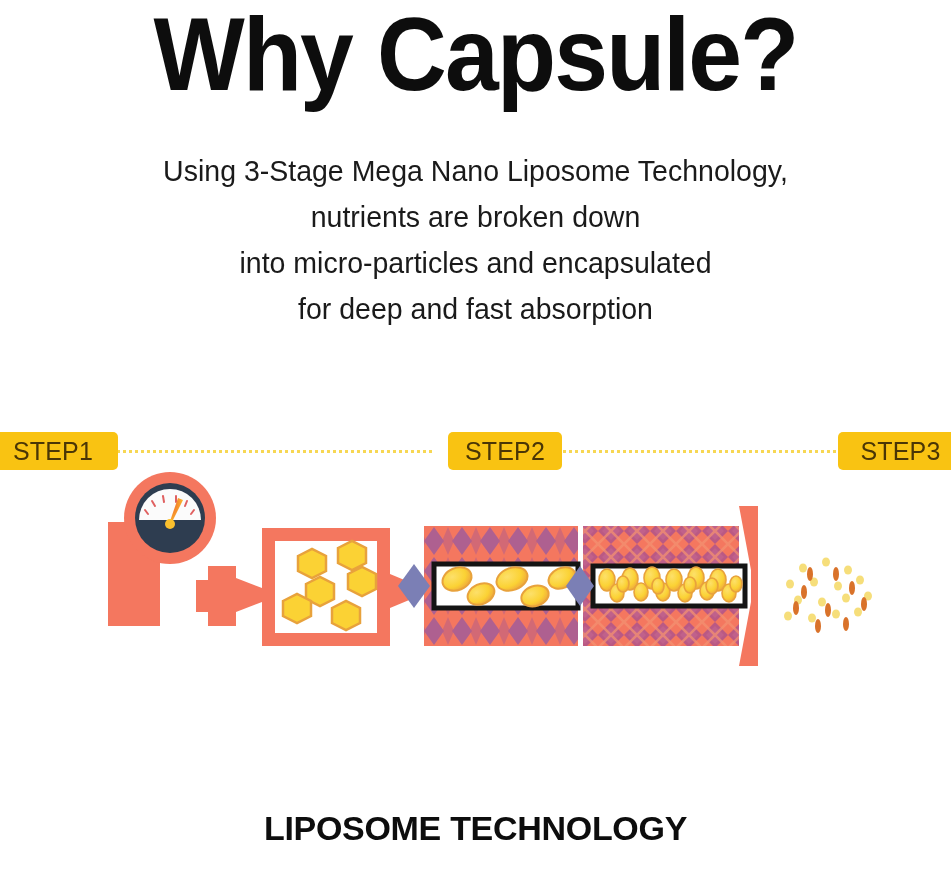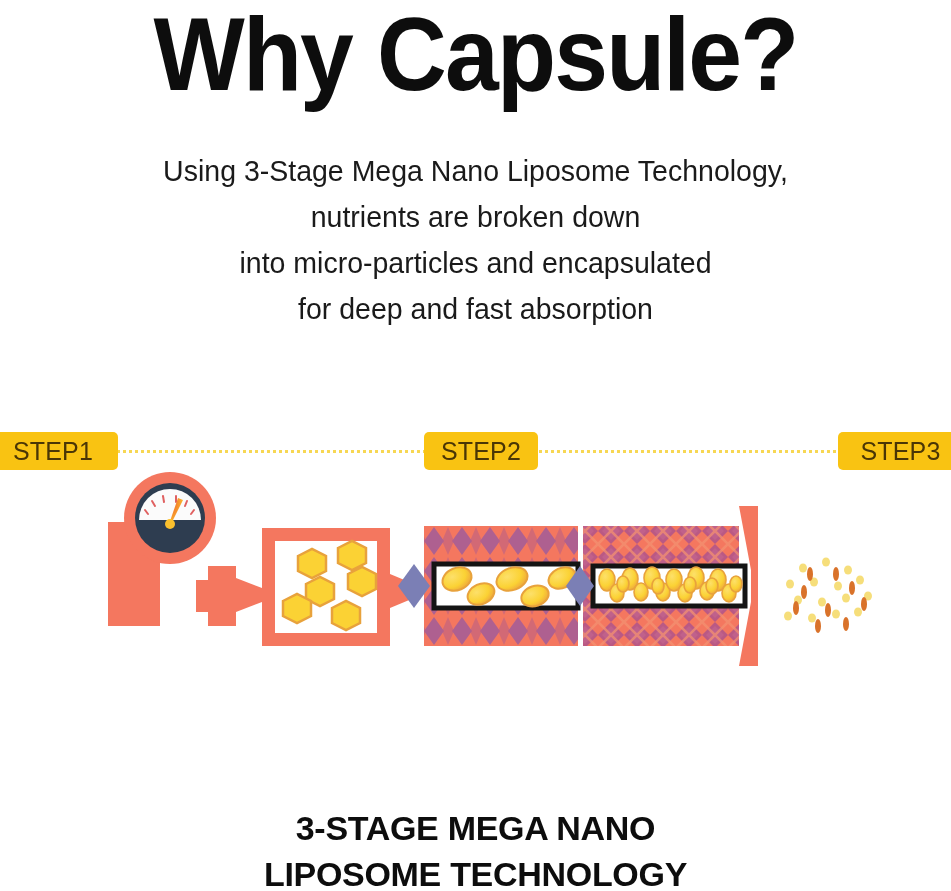--- a/index.html
+++ b/index.html
@@ -77,21 +77,21 @@
     line-height: 38px;
     background: #F9C312;
     color: #4a3606;
     font-size: 25px;
     letter-spacing: .2px;
     text-align: center;
     border-radius: 5px;
     font-weight: 400;
   }
   #step-badge-1 { left: -12px;  width: 130px; border-top-left-radius:0; border-bottom-left-radius:0; }
-  #step-badge-2 { left: 424px;  width: 114px; }
+  #step-badge-2 { left: 448px;  width: 114px; }
   #step-badge-3 { left: 838px;  width: 125px; border-top-right-radius:0; border-bottom-right-radius:0; }
 
   
   #illustration {
     position: absolute;
     left: 0;
     top: 466px;
     width: 951px;
     height: 220px;
   }
@@ -277,15 +277,14 @@
       <ellipse cx="796" cy="142" rx="3" ry="7"></ellipse>
       <ellipse cx="864" cy="138" rx="3" ry="7"></ellipse>
       <ellipse cx="818" cy="160" rx="3" ry="7"></ellipse>
       <ellipse cx="846" cy="158" rx="3" ry="7"></ellipse>
     </g>
   </g>
 </svg>
 </div>
 
 <div id="caption">
-  <span class="ln">3-STAGE MEGA NANO</span>
   <span class="ln">LIPOSOME TECHNOLOGY</span>
 </div>
 
 </body></html>

